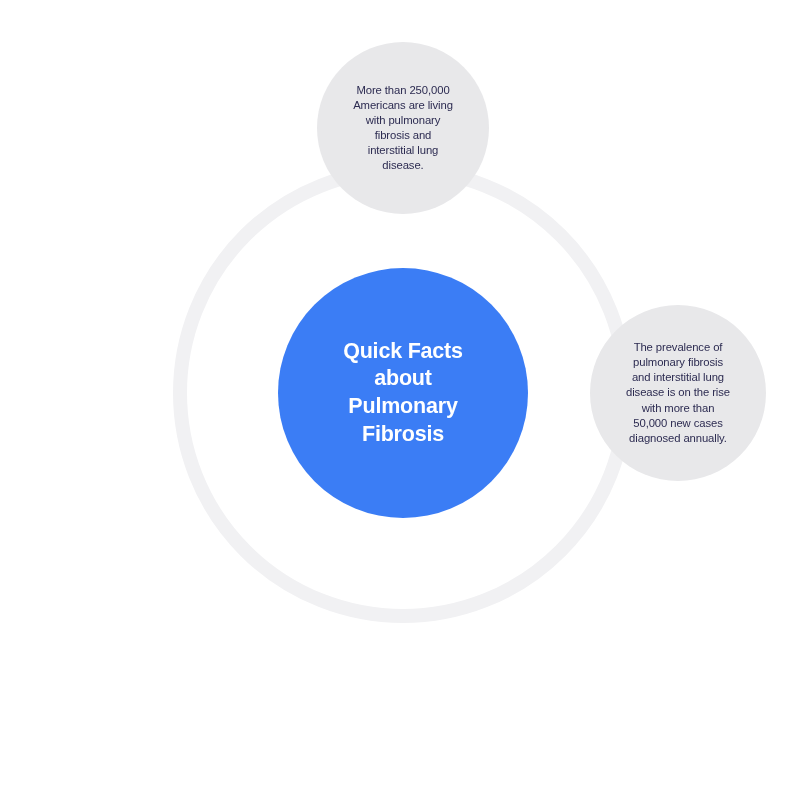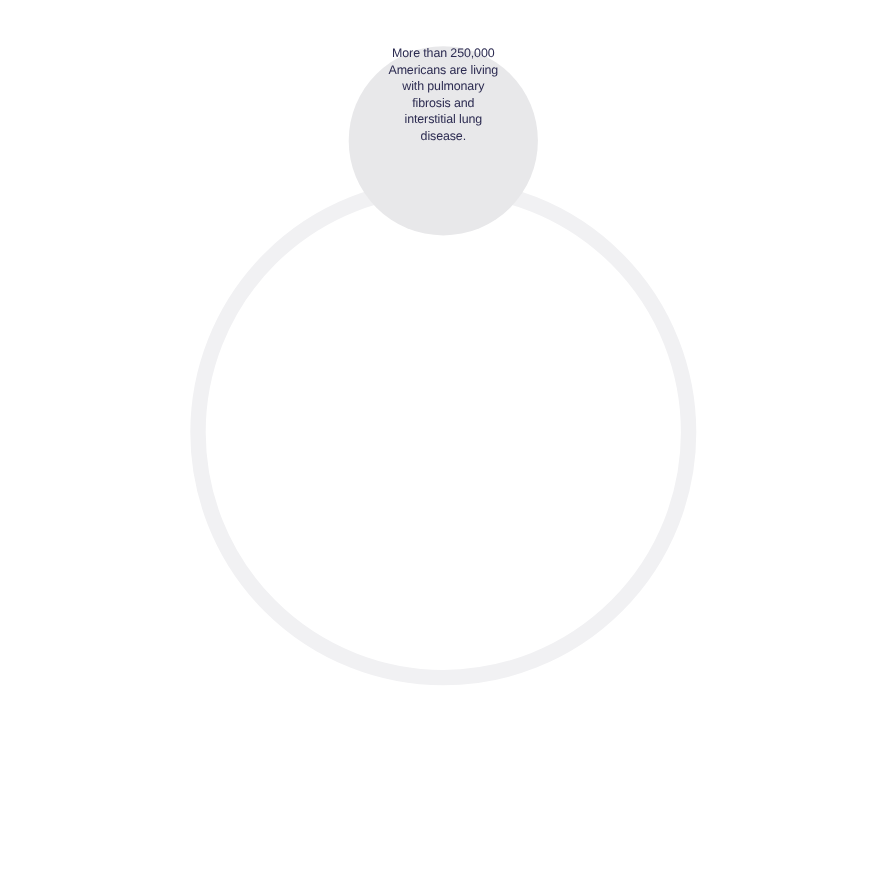--- a/index.html
+++ b/index.html
@@ -28,21 +28,21 @@
     border-radius: 50%;
     border: 14px solid #f1f1f3;
     box-sizing: border-box;
     z-index: 1;
   }
   
   .bubble {
     position: absolute;
     border-radius: 50%;
     display: flex;
-    align-items: flex-start;
+    align-items: center;
     justify-content: center;
     box-sizing: border-box;
     z-index: 2;
   }
   .bubble .txt {
     text-align: center;
     color: #2c2b51;
     font-size: 11.3px;
     line-height: 1.33;
     letter-spacing: -0.1px;
@@ -112,17 +112,32 @@
 
   <div class="bubble fact" id="bubble-top">
     <div class="txt">More than 250,000
 Americans are living
 with pulmonary
 fibrosis and
 interstitial lung
 disease.</div>
   </div>
 
+  <div class="bubble fact" id="bubble-right">
+    <div class="txt">The prevalence of
+pulmonary fibrosis
+and interstitial lung
+disease is on the rise
+with more than
+50,000 new cases
+diagnosed annually.</div>
+  </div>
 
 
 
+  <div class="bubble" id="bubble-center">
+    <div class="hub-title">Quick Facts
+about
+Pulmonary
+Fibrosis</div>
+  </div>
 
 </div>
 
 </body></html>

